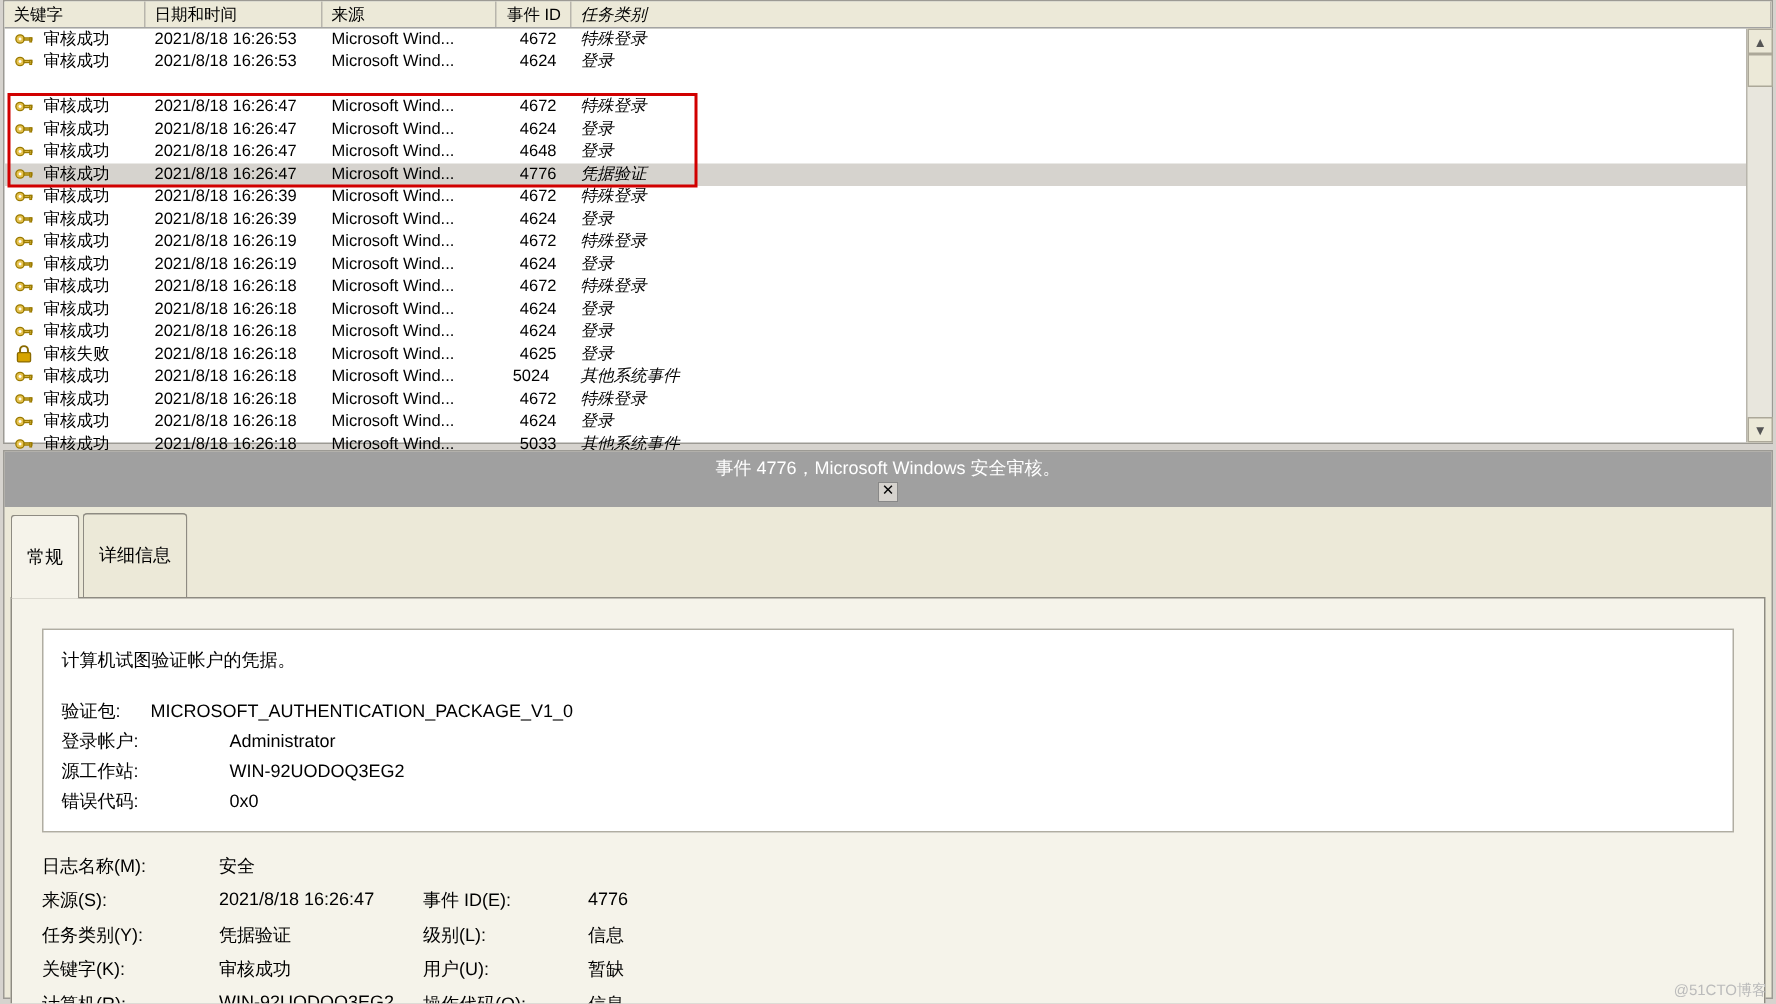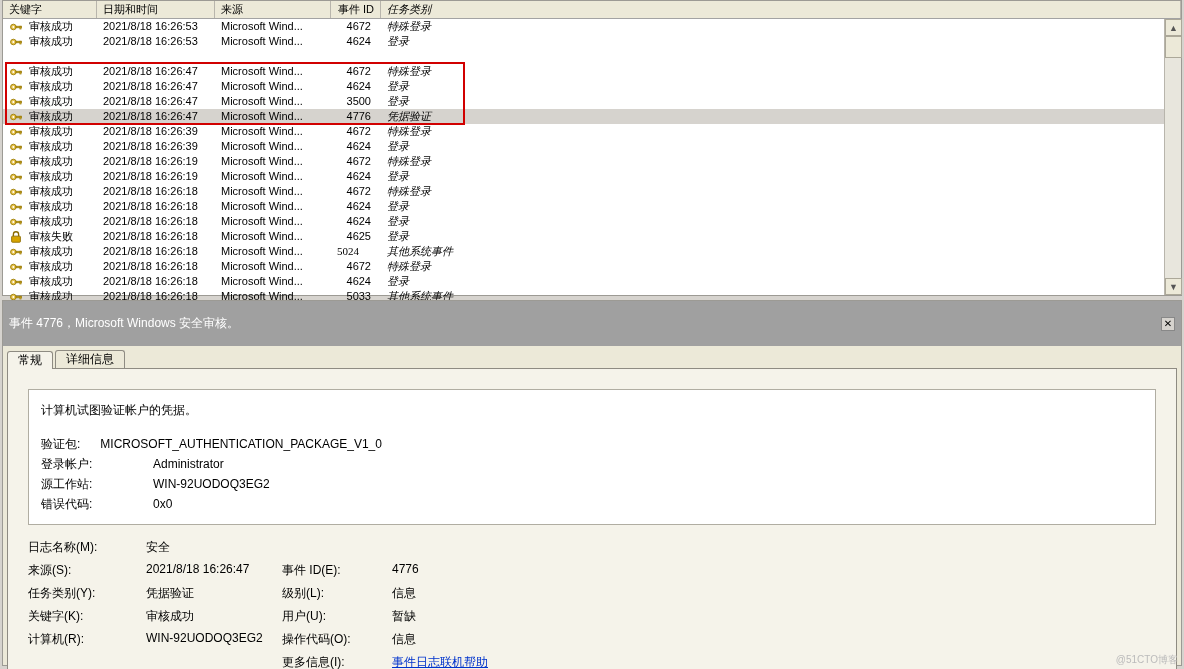--- a/index.html
+++ b/index.html
@@ -24,24 +24,24 @@
   .ic-key svg { width:14px; height:14px; }
 
   .highlight-box { position:absolute; border:2px solid #d10000; pointer-events:none; }
 
   .scrollbar-v { position:absolute; right:0; top:18px; bottom:0; width:17px; background:#e8e6dd; border-left:1px solid #b8b5ac; }
   .sb-btn { width:17px; height:17px; background:#ece9d8; border:1px solid #aca899; display:flex;align-items:center;justify-content:center; font-size:9px; color:#555;}
   .sb-thumb { position:absolute; left:0; width:17px; height:22px; top:17px; background:#ece9d8; border:1px solid #aca899; }
 
   
   .detail-pane { margin:4px 2px 2px 2px; border:1px solid #9c9a94; background:#ece9d8; height:366px; position:relative; }
-  .detail-title { background:#a0a0a0; color:#fff; font-size:12px; padding:14px 6px; display:flex; justify-content:space-between; align-items:center; }
+  .detail-title { background:#a0a0a0; color:#fff; font-size:12px; padding:3px 6px; display:flex; justify-content:space-between; align-items:center;flex-direction:column; }
   .close-x { width:14px; height:14px; background:#d6d3ce; color:#000; text-align:center; line-height:12px; font-size:10px; border:1px solid #888; cursor:pointer;}
   .tabs { display:flex; padding:4px 4px 0 4px; font-size:12px; }
-  .tab { padding:0 10px; border:1px solid #8e8b82; border-bottom:none; background:#ece9d8; margin-right:2px; border-radius:3px 3px 0 0; cursor:pointer;}
+  .tab { padding:19px 10px; border:1px solid #8e8b82; border-bottom:none; background:#ece9d8; margin-right:2px; border-radius:3px 3px 0 0; cursor:pointer;}
   .tab.active { background:#f5f3ea; position:relative; top:1px; }
   .tab-body { margin:0 4px 4px 4px; border:1px solid #8e8b82; background:#f5f3ea; height:318px; padding:20px; overflow:hidden; }
 
   .msg-box { border:1px solid #b0ada2; background:#fff; padding:10px 12px; height:136px; font-size:12px; line-height:20px; }
   .msg-line { display:flex; }
   .msg-label { width:56px; }
 
   .meta-grid { margin-top:14px; font-size:12px; display:grid; grid-template-columns:118px 136px 110px auto; row-gap:6px; }
   .meta-grid .lbl { }
   .meta-grid .val { }
@@ -120,21 +120,21 @@
         </div>
         <div class="row">
           <div class="col-key"><span class="ic-key"><svg viewBox="0 0 16 16">
                 <circle cx="5" cy="8" r="3.2" fill="#e6c24d" stroke="#9a7a00"></circle>
                 <circle cx="5" cy="8" r="1.1" fill="#fff"></circle>
                 <rect x="8" y="7.2" width="6" height="1.6" fill="#e6c24d" stroke="#9a7a00"></rect>
                 <rect x="12.5" y="7.2" width="1.2" height="3" fill="#e6c24d" stroke="#9a7a00"></rect>
               </svg></span><span>审核成功</span></div>
           <div class="col-dt"><span>2021/8/18 16:26:47</span></div>
           <div class="col-src"><span>Microsoft Wind...</span></div>
-          <div class="col-eid" style="text-align:right;padding-right:10px;"><span>3500</span></div>
+          <div class="col-eid" style="text-align:right;padding-right:10px;"><span>4648</span></div>
           <div class="col-cat"><span>登录</span></div>
         </div>
         <div class="row selected">
           <div class="col-key"><span class="ic-key"><svg viewBox="0 0 16 16">
                 <circle cx="5" cy="8" r="3.2" fill="#e6c24d" stroke="#9a7a00"></circle>
                 <circle cx="5" cy="8" r="1.1" fill="#fff"></circle>
                 <rect x="8" y="7.2" width="6" height="1.6" fill="#e6c24d" stroke="#9a7a00"></rect>
                 <rect x="12.5" y="7.2" width="1.2" height="3" fill="#e6c24d" stroke="#9a7a00"></rect>
               </svg></span><span>审核成功</span></div>
           <div class="col-dt"><span>2021/8/18 16:26:47</span></div>
@@ -238,21 +238,21 @@
         </div>
         <div class="row">
           <div class="col-key"><span class="ic-key"><svg viewBox="0 0 16 16">
                 <circle cx="5" cy="8" r="3.2" fill="#e6c24d" stroke="#9a7a00"></circle>
                 <circle cx="5" cy="8" r="1.1" fill="#fff"></circle>
                 <rect x="8" y="7.2" width="6" height="1.6" fill="#e6c24d" stroke="#9a7a00"></rect>
                 <rect x="12.5" y="7.2" width="1.2" height="3" fill="#e6c24d" stroke="#9a7a00"></rect>
               </svg></span><span>审核成功</span></div>
           <div class="col-dt"><span>2021/8/18 16:26:18</span></div>
           <div class="col-src"><span>Microsoft Wind...</span></div>
-          <div class="col-eid" style="text-align:left;padding-right:10px;font-family:Liberation Serif, serif;"><span>5024</span></div>
+          <div class="col-eid" style="text-align:center;padding-right:10px;"><span>5024</span></div>
           <div class="col-cat"><span>其他系统事件</span></div>
         </div>
         <div class="row">
           <div class="col-key"><span class="ic-key"><svg viewBox="0 0 16 16">
                 <circle cx="5" cy="8" r="3.2" fill="#e6c24d" stroke="#9a7a00"></circle>
                 <circle cx="5" cy="8" r="1.1" fill="#fff"></circle>
                 <rect x="8" y="7.2" width="6" height="1.6" fill="#e6c24d" stroke="#9a7a00"></rect>
                 <rect x="12.5" y="7.2" width="1.2" height="3" fill="#e6c24d" stroke="#9a7a00"></rect>
               </svg></span><span>审核成功</span></div>
           <div class="col-dt"><span>2021/8/18 16:26:18</span></div>

